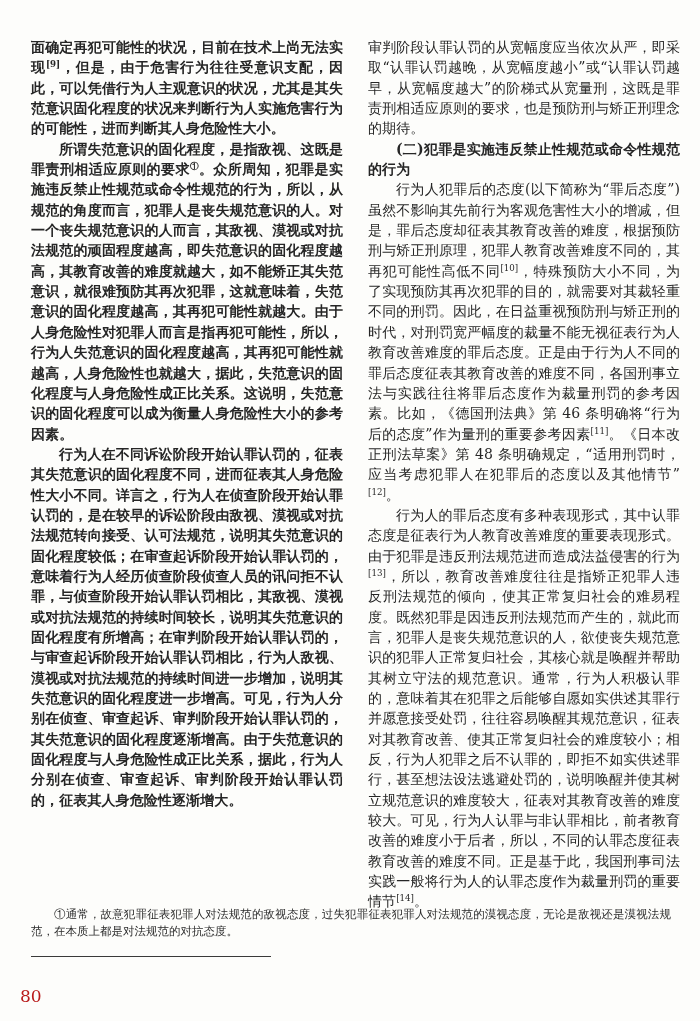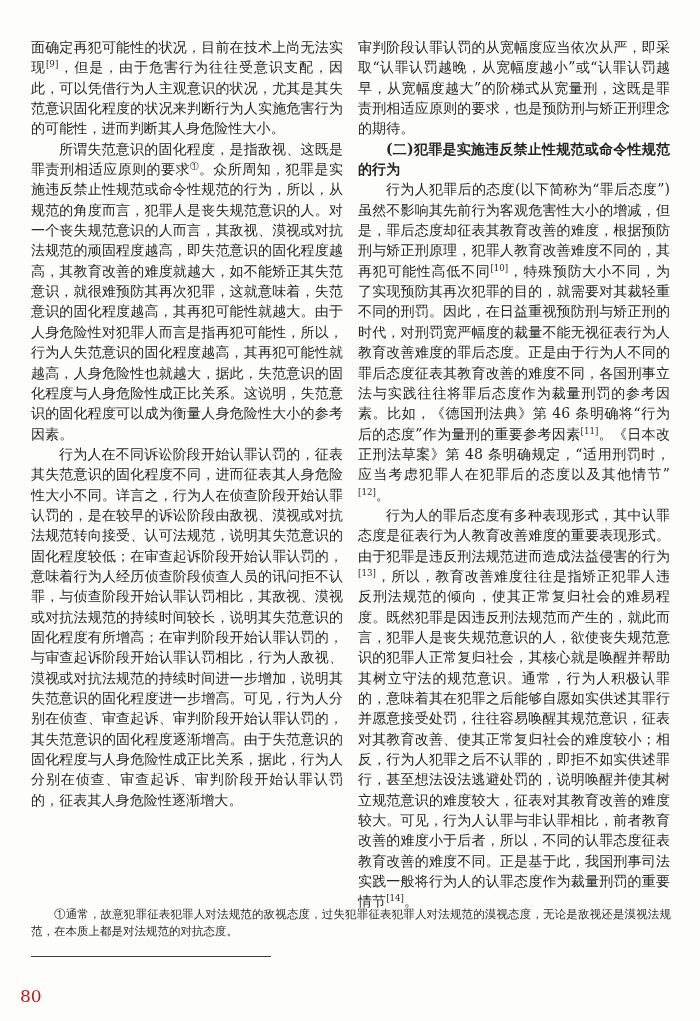--- a/index.html
+++ b/index.html
@@ -17,22 +17,22 @@
   }
   .col {
     position: absolute;
     top: 37px;
     width: 312px;
     font-size: 14px;
     line-height: 20.35px;
     text-align: justify;
     letter-spacing: 0.1px;
   }
-  .col-left  { left: 31px; }
-  .col-right { left: 358px; }
+  .col-left  { left: 31px; font-weight: bold; }
+  .col-right { left: 368px; }
   .col p { margin: 0; text-indent: 2em; }
   .col p.noindent { text-indent: 0; }
   .section-heading {
     margin: 0;
     text-indent: 2em;
     font-weight: 700;
     text-align: justify;
   }
   sup {
     font-size: 0.62em;

